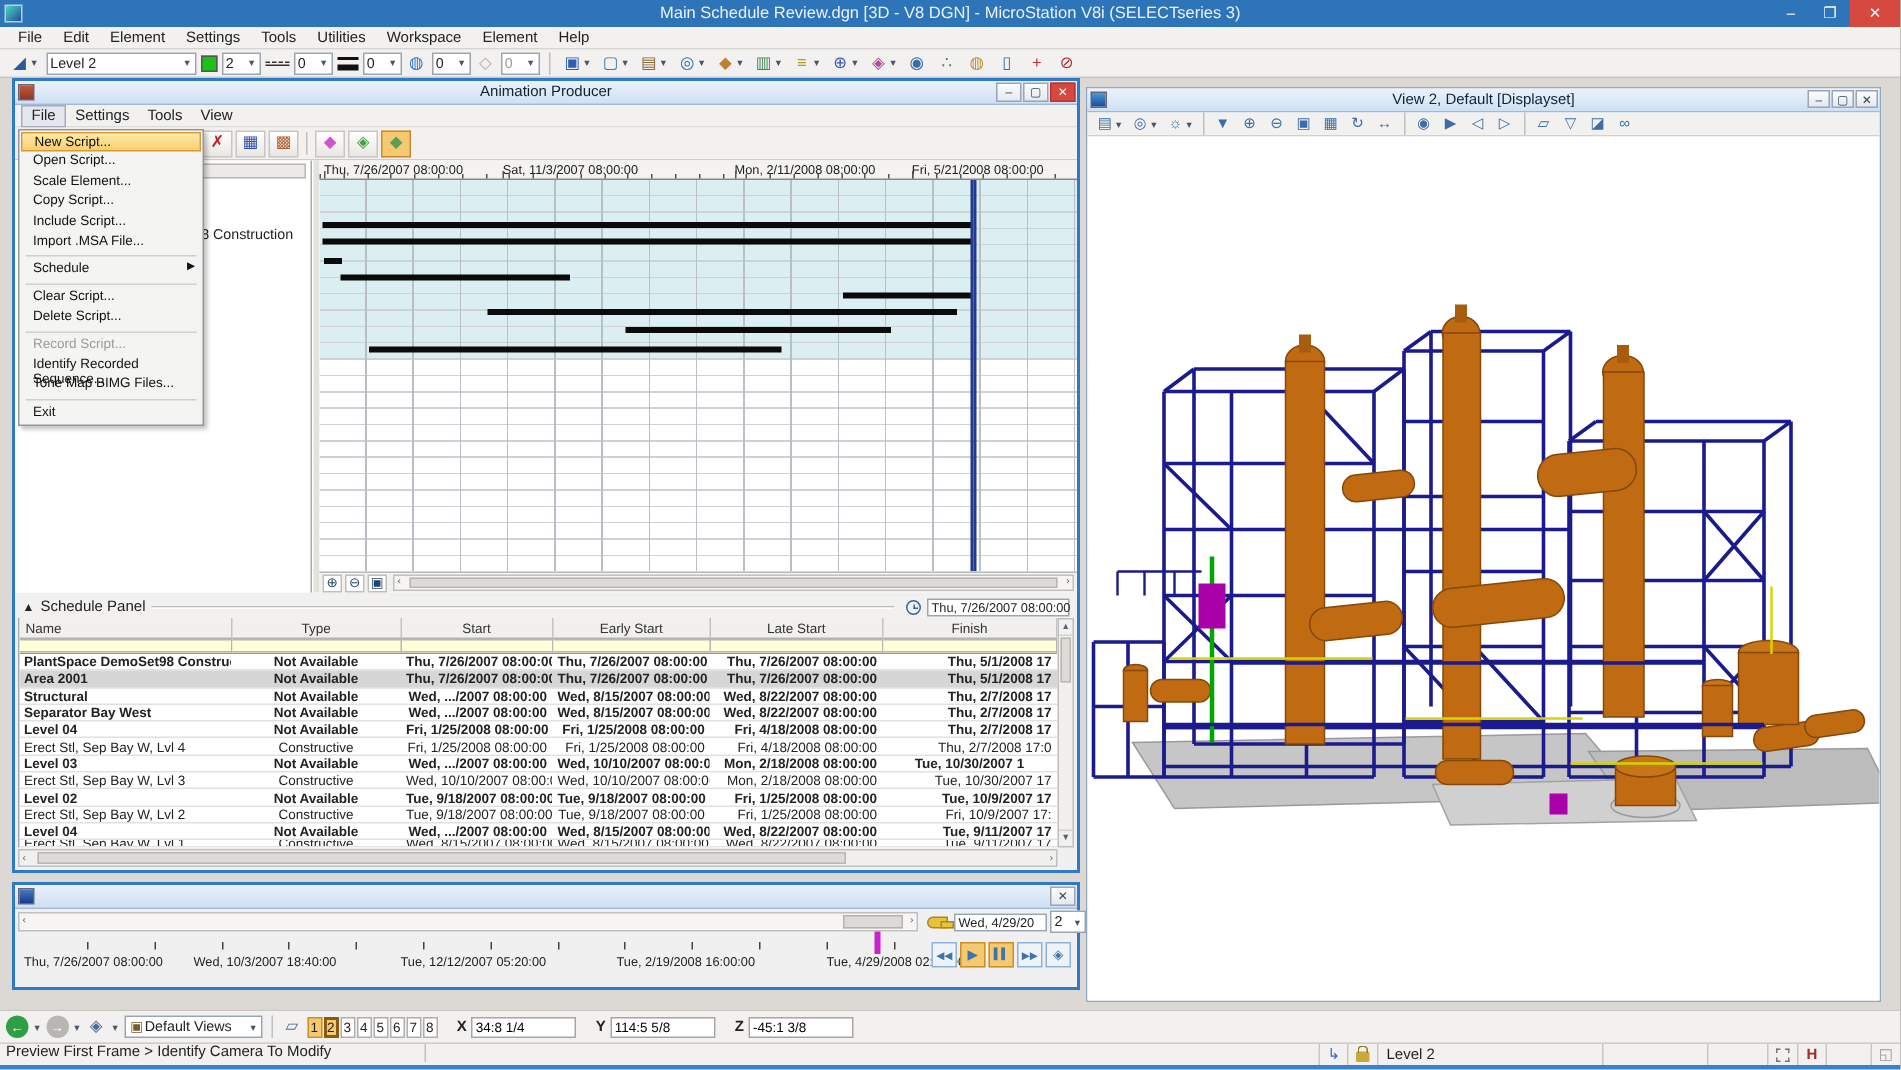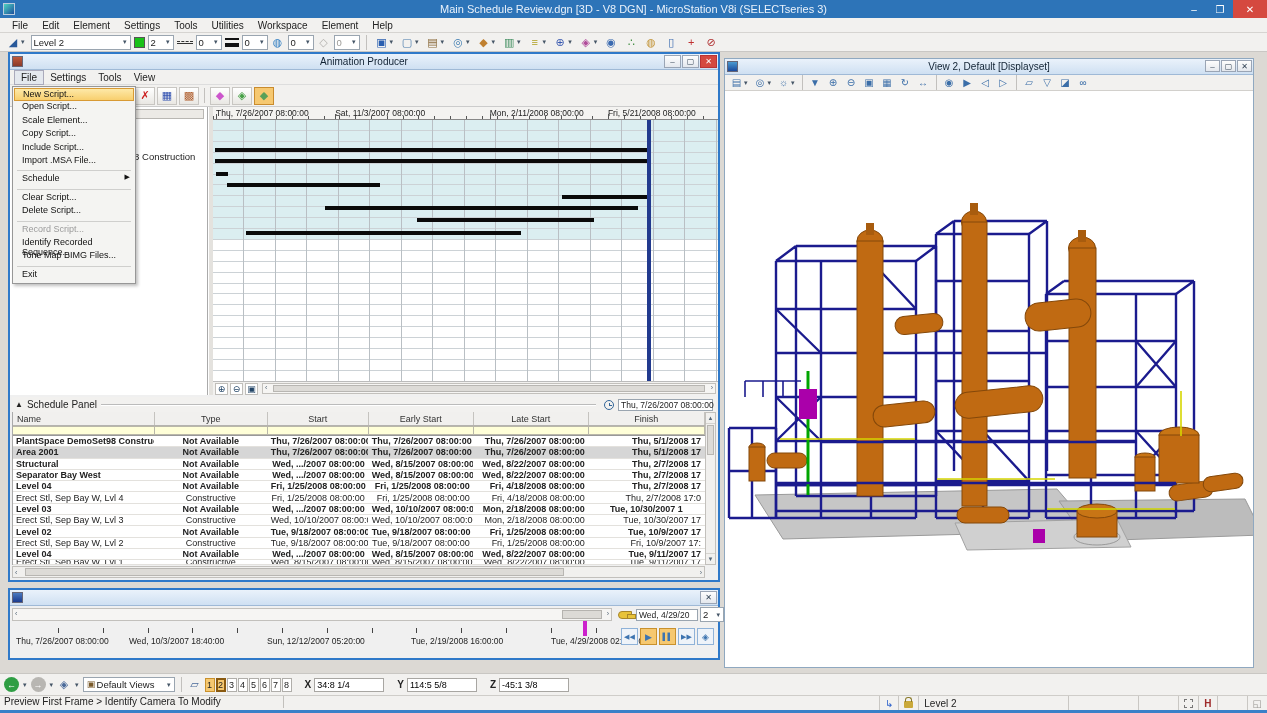--- a/index.html
+++ b/index.html
@@ -583,21 +583,21 @@
           <span class="tick" style="left: 268px;"></span>
           <span class="tick" style="left: 312.8px;"></span>
           <span class="tick" style="left: 357.6px;"></span>
           <span class="tick" style="left: 402.4px;"></span>
           <span class="tick" style="left: 447.2px;"></span>
           <span class="tick" style="left: 492px;"></span>
           <span class="tick" style="left: 536.8px;"></span>
           <span class="tick" style="left: 581.6px;"></span>
           <span class="tlab" style="left: 2px;">Thu, 7/26/2007 08:00:00</span>
           <span class="tlab" style="left: 115px;">Wed, 10/3/2007 18:40:00</span>
-          <span class="tlab" style="left: 253px;">Sun, 12/12/2007 05:20:00</span>
+          <span class="tlab" style="left: 253px;">Tue, 12/12/2007 05:20:00</span>
           <span class="tlab" style="left: 397px;">Tue, 2/19/2008 16:00:00</span>
           <span class="tlab" style="left: 537px;">Tue, 4/29/2008 02:40:00</span>
           <span class="cursor" style="left: 569px;"></span>
         </div>
       <div class="pbtns" id="pbtns">
           <span class="pb" style="font-size: 7px;">◀◀</span>
           <span class="pb on">▶</span>
           <span class="pb on" style="font-size: 7px;">▌▌</span>
           <span class="pb" style="font-size: 7px;">▶▶</span>
           <span class="pb">◈</span>

